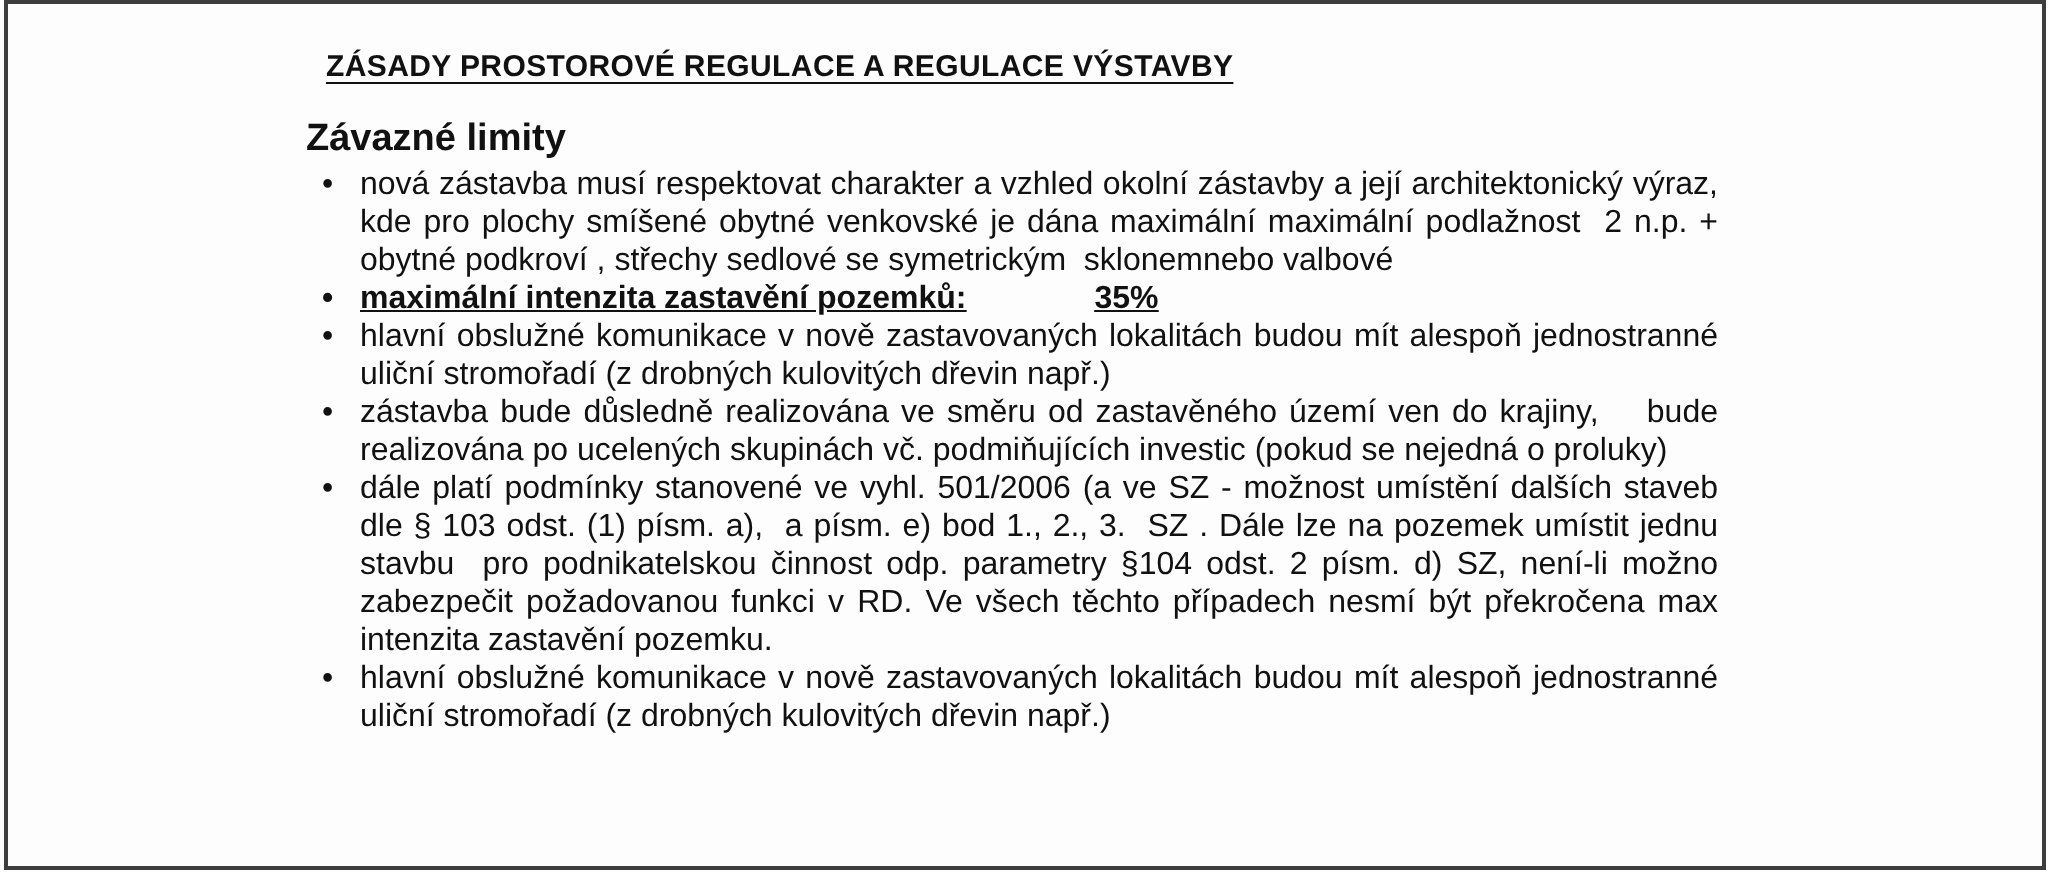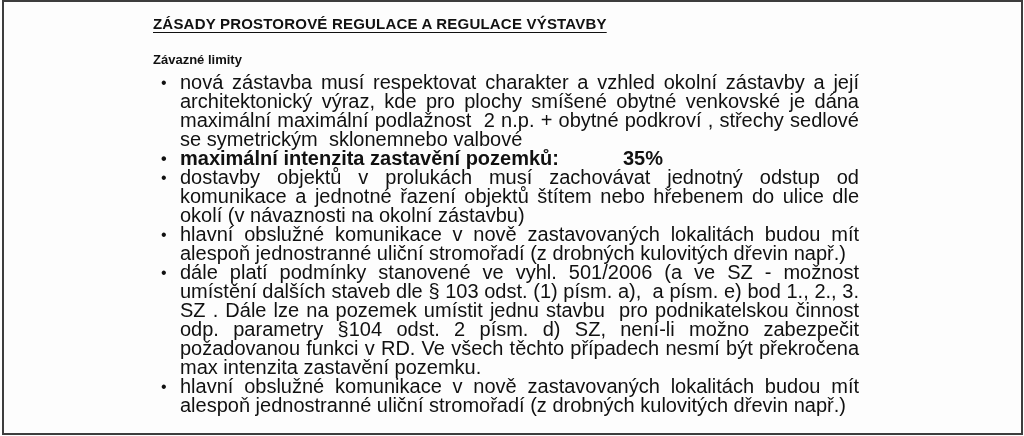--- a/index.html
+++ b/index.html
@@ -26,75 +26,76 @@
     pointer-events: none;
   }
   .content {
     position: absolute;
     left: 153px;
     top: 0;
     width: 706px;
     padding-top: 14px;
   }
   .title {
-    margin: 0;
+    margin: 10px;
     font-size: 15px;
     font-weight: bold;
     line-height: 20px;
     letter-spacing: 0.2px;
     text-decoration: underline;
     text-underline-offset: 3px;
     white-space: nowrap;
   }
   .subheading {
     margin: 16px 0 0 0;
-    font-size: 13px;
+    font-size: 19px;
     font-weight: bold;
     line-height: 19px;
   }
   ul.bullets {
     margin: 4px 0 0 0;
     padding: 0;
     list-style: none;
-    font-size: 20px;
+    font-size: 16px;
     line-height: 19px;
   }
   ul.bullets li {
     position: relative;
     padding-left: 27px;
     text-align: justify;
     white-space: pre-wrap;
   }
   ul.bullets li::before {
     content: "\2022";
     position: absolute;
     left: 8px;
     top: 0;
     font-size: 16px;
     line-height: 19px;
     color: #111111;
   }
   li.bold-item, li.bold-item span {
     font-weight: bold;
+    text-decoration: underline;
   }
   .spacer {
     display: inline-block;
     width: 64px;
   }
 </style>
 </head>
 <body>
 
 <div class="page">
   <div class="scan-frame"></div>
   <div class="content">
     <h1 class="title">ZÁSADY PROSTOROVÉ REGULACE A REGULACE VÝSTAVBY</h1>
     <h2 class="subheading">Závazné limity</h2>
     <ul class="bullets">
       <li><span>nová zástavba musí respektovat charakter a vzhled okolní zástavby a její architektonický výraz, kde pro plochy smíšené obytné venkovské je dána maximální maximální podlažnost  2 n.p. + obytné podkroví , střechy sedlové se symetrickým  sklonemnebo valbové</span></li>
       <li class="bold-item"><span>maximální intenzita zastavění pozemků:</span><span class="spacer"></span><span>35%</span></li>
-      <li><span>dostavby objektů v prolukách musí zachovávat jednotný odstup od komunikace a jednotné řazení objektů štítem nebo hřebenem do ulice dle okolí (v návaznosti na okolní zástavbu)</span></li>
       <li><span>hlavní obslužné komunikace v nově zastavovaných lokalitách budou mít alespoň jednostranné uliční stromořadí (z drobných kulovitých dřevin např.)</span></li>
+      <li><span>zástavba bude důsledně realizována ve směru od zastavěného území ven do krajiny,    bude realizována po ucelených skupinách vč. podmiňujících investic (pokud se nejedná o proluky)</span></li>
       <li><span>dále platí podmínky stanovené ve vyhl. 501/2006 (a ve SZ - možnost umístění dalších staveb dle § 103 odst. (1) písm. a),  a písm. e) bod 1., 2., 3.  SZ . Dále lze na pozemek umístit jednu stavbu  pro podnikatelskou činnost odp. parametry §104 odst. 2 písm. d) SZ, není-li možno zabezpečit požadovanou funkci v RD. Ve všech těchto případech nesmí být překročena max intenzita zastavění pozemku.</span></li>
       <li><span>hlavní obslužné komunikace v nově zastavovaných lokalitách budou mít alespoň jednostranné uliční stromořadí (z drobných kulovitých dřevin např.)</span></li>
     </ul>
   </div>
 </div>
 
 </body></html>

